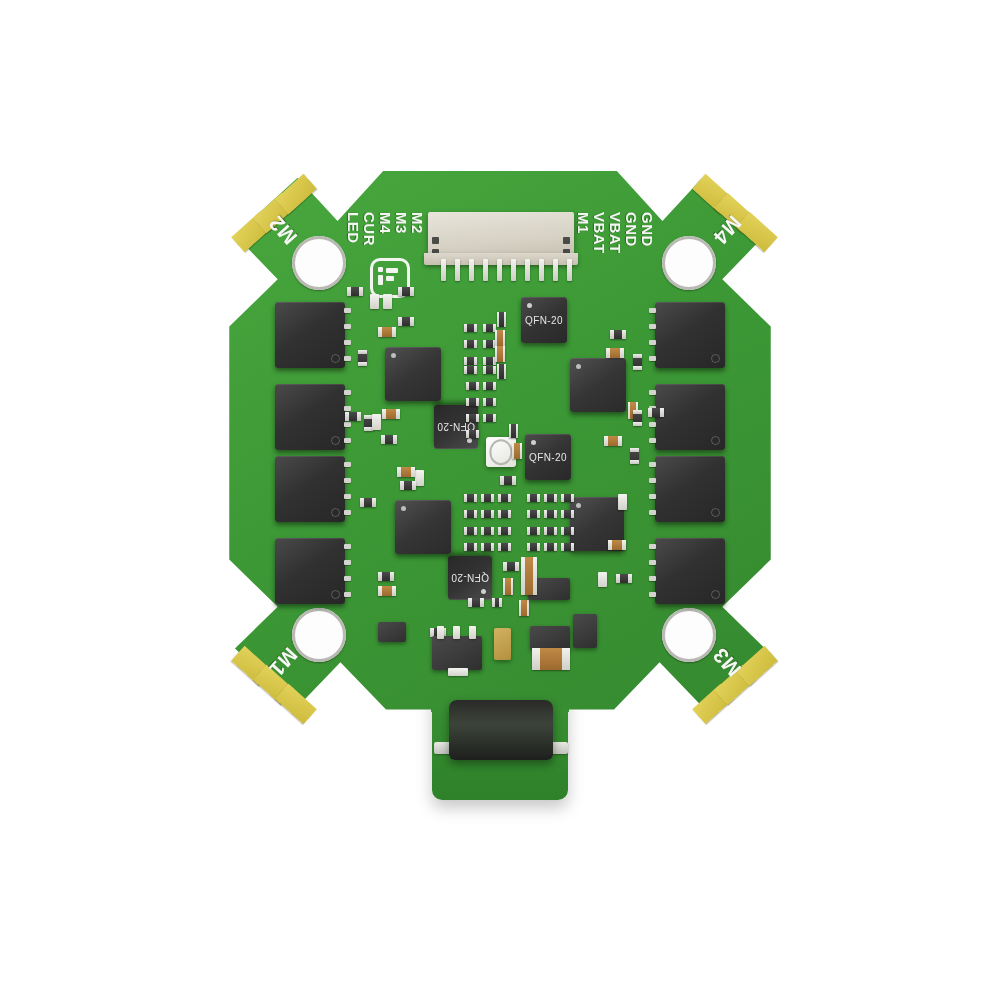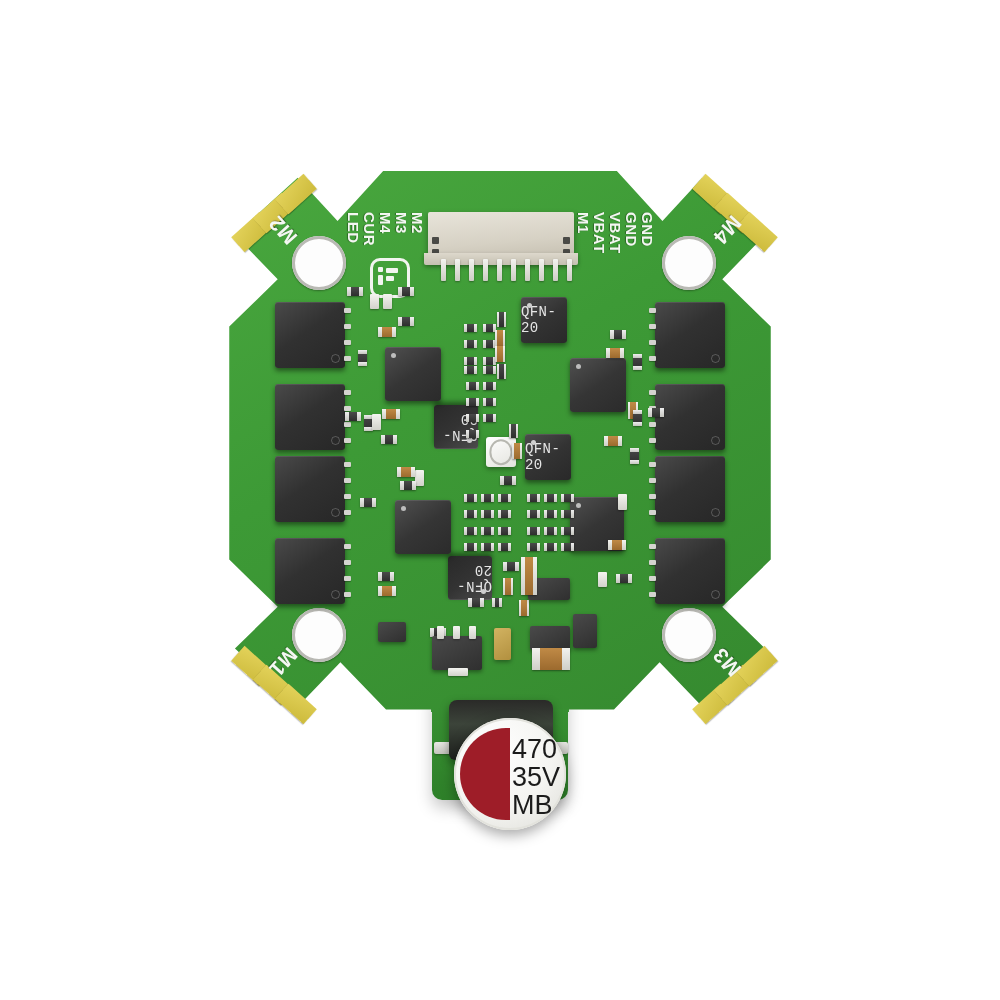--- a/index.html
+++ b/index.html
@@ -73,21 +73,21 @@
     box-shadow:0 3px 5px rgba(0,0,0,.45), inset 0 1px 0 rgba(255,255,255,.10);}
   .mosfet:after{content:"";position:absolute;right:5px;bottom:5px;width:7px;height:7px;
     border-radius:50%;border:1px solid rgba(255,255,255,.22);}
   .mleg{position:absolute;width:7px;height:5px;background:#d4d4cf;border-radius:1px;
     box-shadow:0 1px 1px rgba(0,0,0,.3);}
 
   .qfn{position:absolute;border-radius:3px;
     background:linear-gradient(145deg,#4c4c4c,#333 50%,#292929);
     box-shadow:0 3px 5px rgba(0,0,0,.45), inset 0 1px 0 rgba(255,255,255,.10);
     color:#e6e6e6;display:flex;align-items:center;justify-content:center;}
-  .qfn span{font-size:14px;letter-spacing:.4px;font-family:Liberation Mono, monospace;}
+  .qfn span{font-size:10px;letter-spacing:.4px;font-family:Liberation Sans, sans-serif;}
   .qfn .dot{position:absolute;width:5px;height:5px;border-radius:50%;
     background:#cfcfcf;left:6px;top:6px;}
   .qfn.r180{transform:rotate(180deg);}
 
   .ic{position:absolute;border-radius:3px;
     background:linear-gradient(145deg,#505050,#353535 50%,#2b2b2b);
     box-shadow:0 3px 5px rgba(0,0,0,.45), inset 0 1px 0 rgba(255,255,255,.10);}
   .ic .dot{position:absolute;width:5px;height:5px;border-radius:50%;
     background:#bdbdbd;left:6px;top:6px;}
 
@@ -418,21 +418,15 @@
     <div class="cap-t" style="left:521px;top:557px;width:16px;height:38px;"></div>
     <div class="cer" style="left:448px;top:668px;width:20px;height:8px;"></div>
 
     <div class="cer" style="left:437px;top:626px;width:7px;height:13px;"></div>
     <div class="cer" style="left:453px;top:626px;width:7px;height:13px;"></div>
     <div class="cer" style="left:469px;top:626px;width:7px;height:13px;"></div>
 
     <div class="elcap-lead" style="left:434px;"></div>
     <div class="elcap-lead" style="left:546px;"></div>
     <div class="elcap-body"></div>
-    <div class="elcap-top">
-      <div class="elcap-neg"></div>
-      <div class="elcap-txt">470</div>
-      <div class="elcap-txt" style="top:46px;">35V</div>
-      <div class="elcap-txt" style="top:74px;">MB</div>
-    </div>
 
   </div>
 </div>
 
 </body></html>

